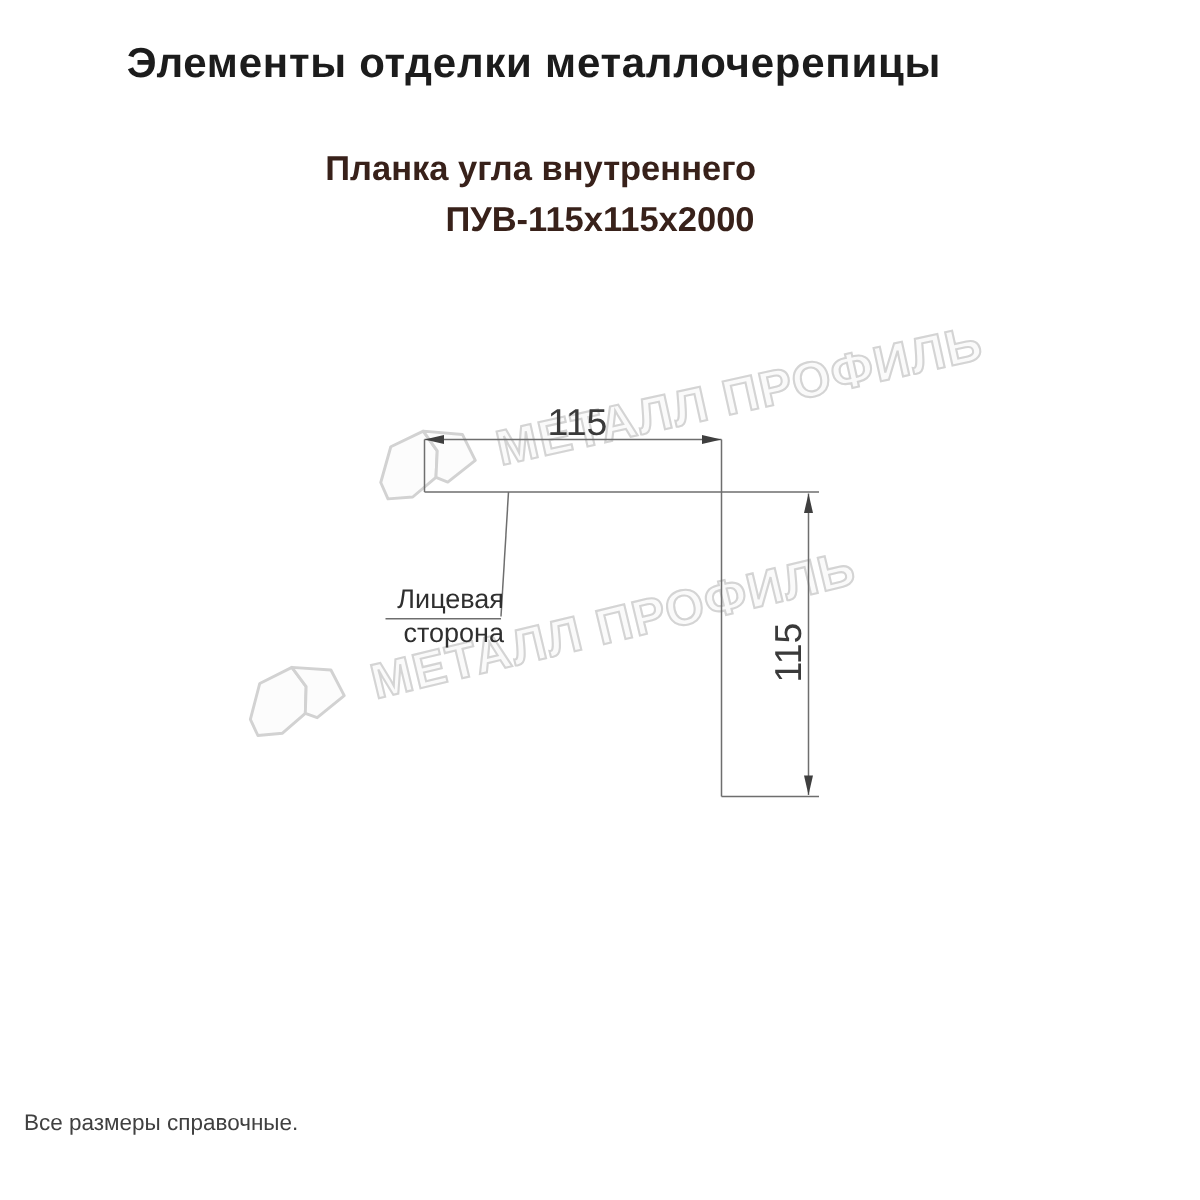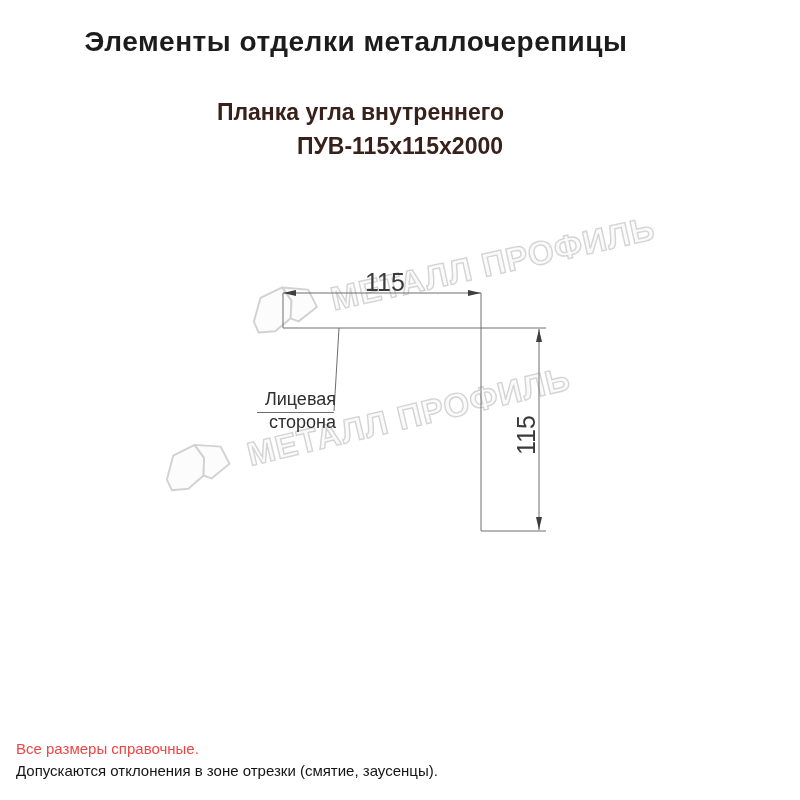--- a/index.html
+++ b/index.html
@@ -41,21 +41,21 @@
     font-size: 25px; color: #3a3a3a;
     transform: rotate(-90deg);
   }
   .face-label {
     left: 252px; top: 388px; width: 84px;
     text-align: right;
     font-size: 18px; line-height: 23px;
     color: #2f2f2f;
   }
   .face-label span { display: block; }
-  .footer-1 { left: 16px; top: 740px; font-size: 15px; color: #ef4444; }
+  .footer-1 { left: 16px; top: 740px; font-size: 15px; color: #404040; }
   .footer-2 { left: 16px; top: 762px; font-size: 15px; color: #141414; }
 
   .wm {
     position: absolute;
     display: flex; align-items: center; gap: 8px;
     z-index: 1;
     pointer-events: none;
   }
   .wm-1 { left: 241px; top: 289px; transform: rotate(-12.5deg); transform-origin: left top; }
   .wm-2 { left: 150px; top: 450px; transform: rotate(-13.5deg); transform-origin: left top; }
@@ -121,15 +121,14 @@
 
   <div class="txt dim-top">115</div>
   <div class="txt dim-right">115</div>
 
   <div class="txt face-label">
     <span>Лицевая</span>
     <span>сторона</span>
   </div>
 
   <div class="txt footer-1">Все размеры справочные.</div>
-  <div class="txt footer-2">Допускаются отклонения в зоне отрезки (смятие, заусенцы).</div>
 
 </div>
 
 </body></html>

